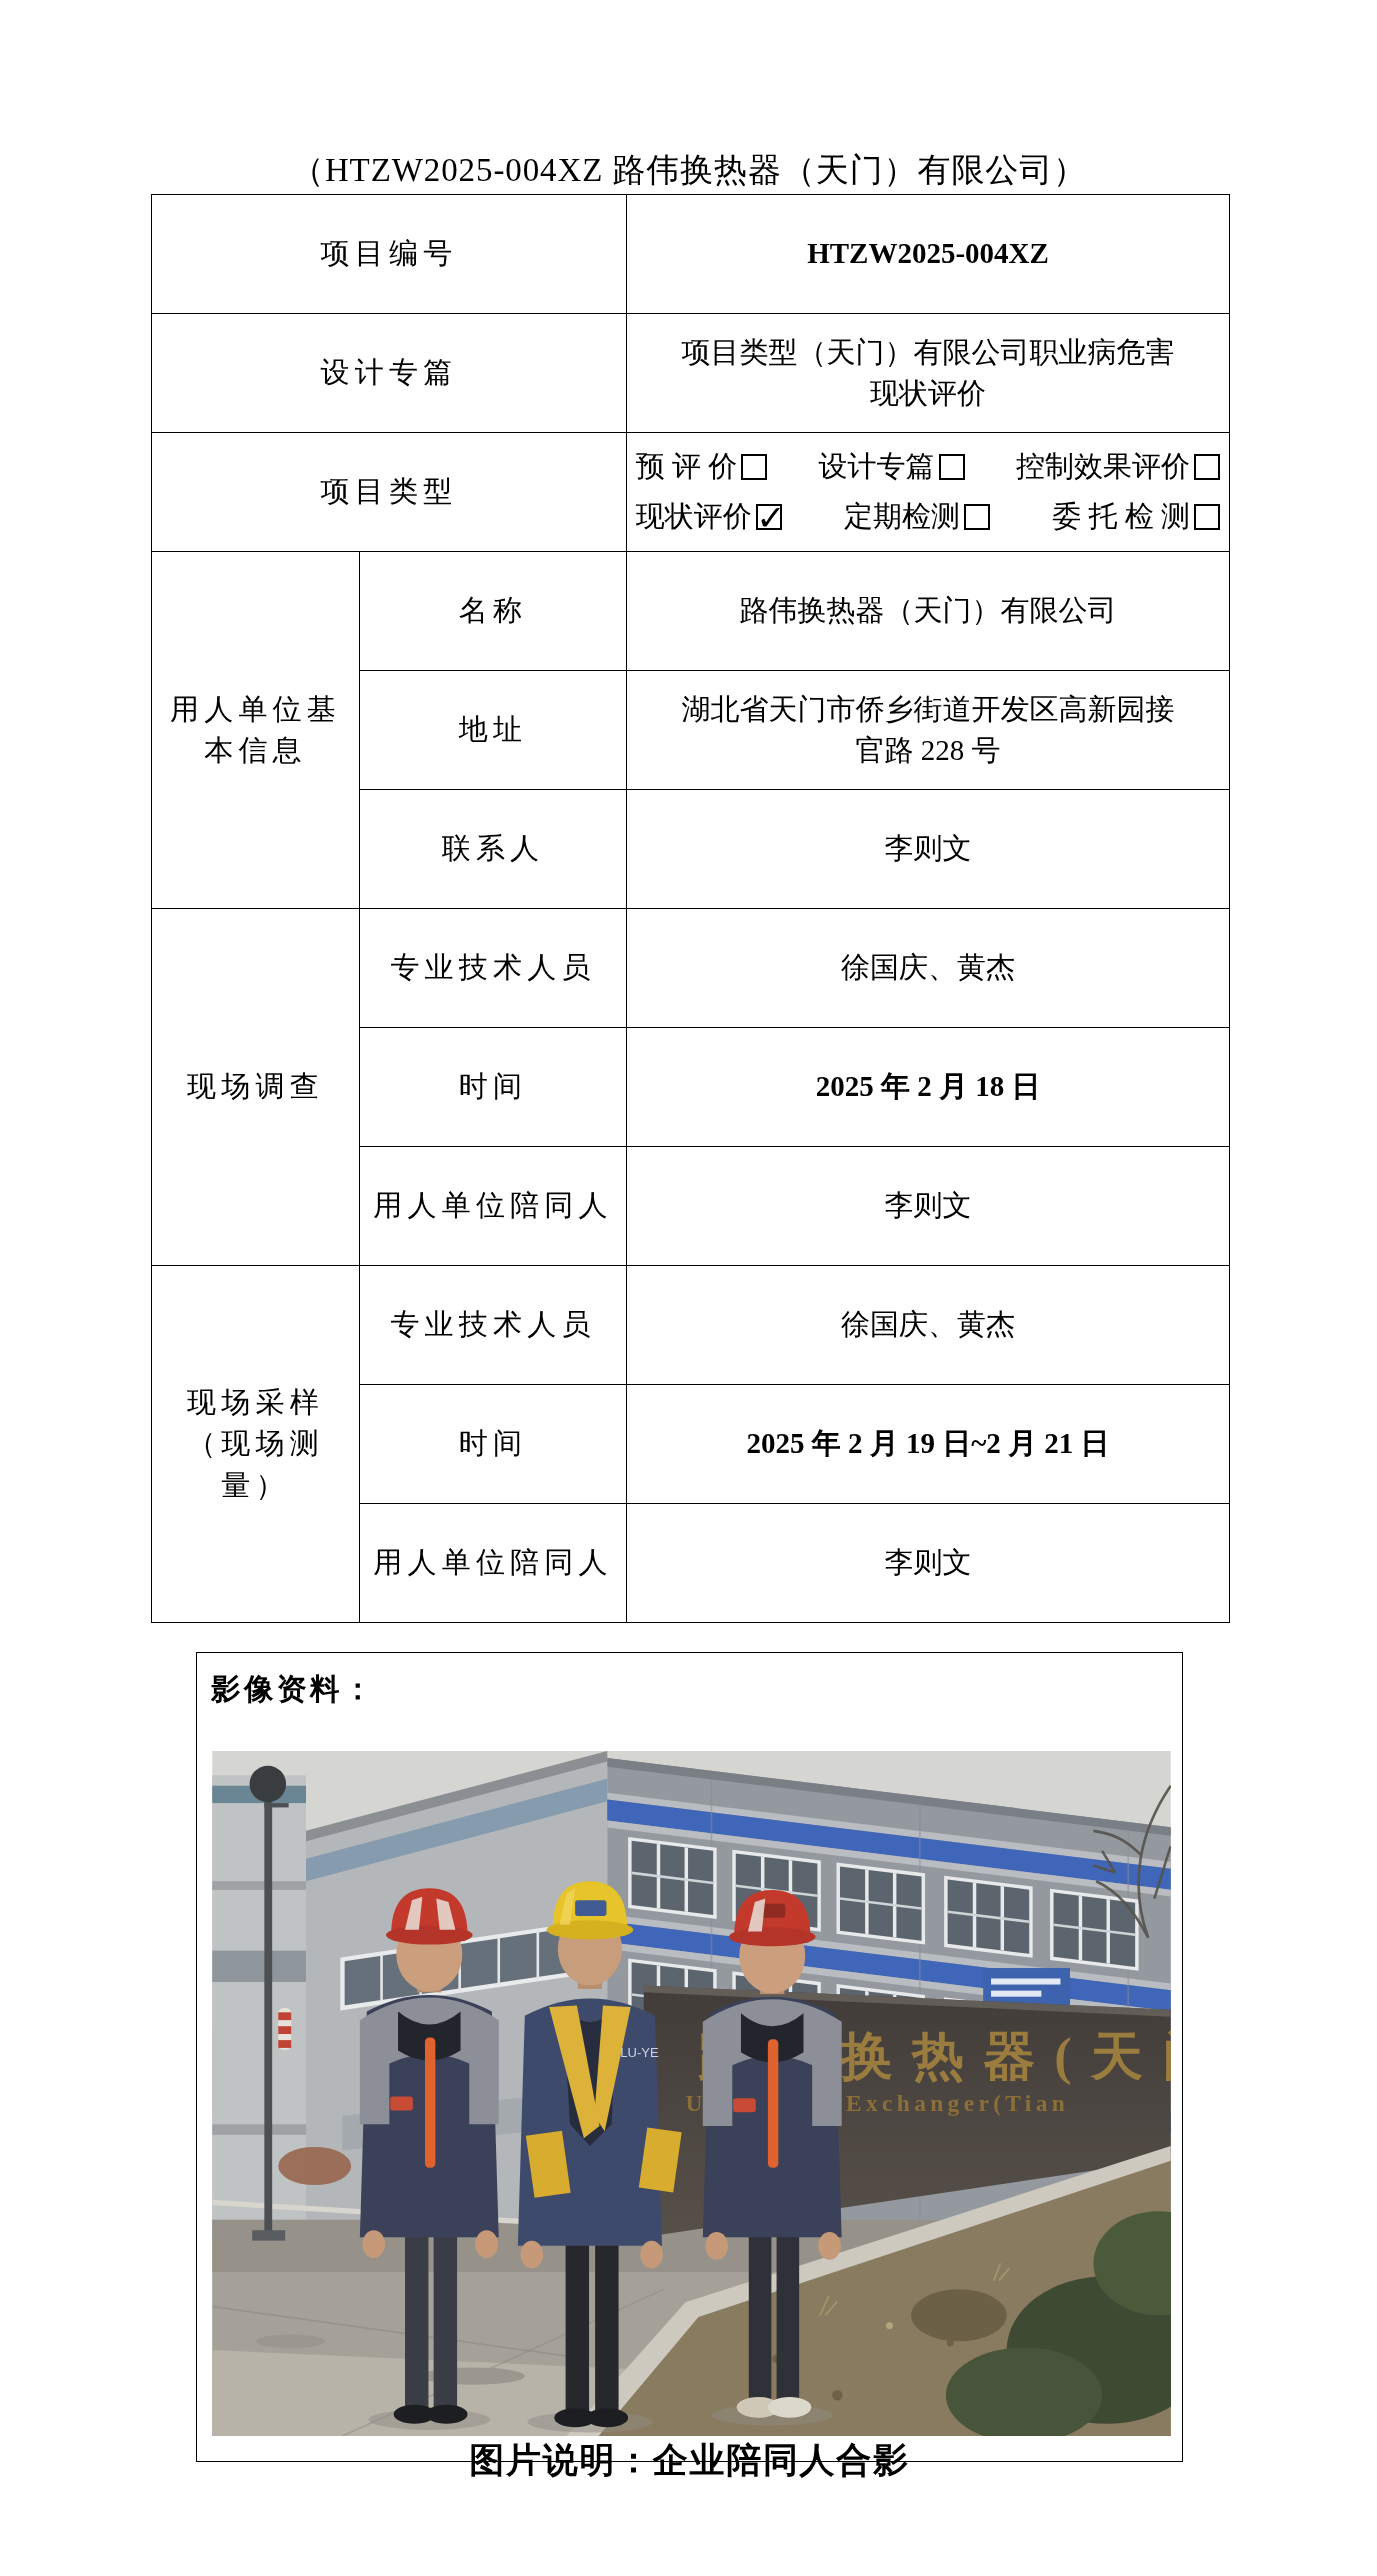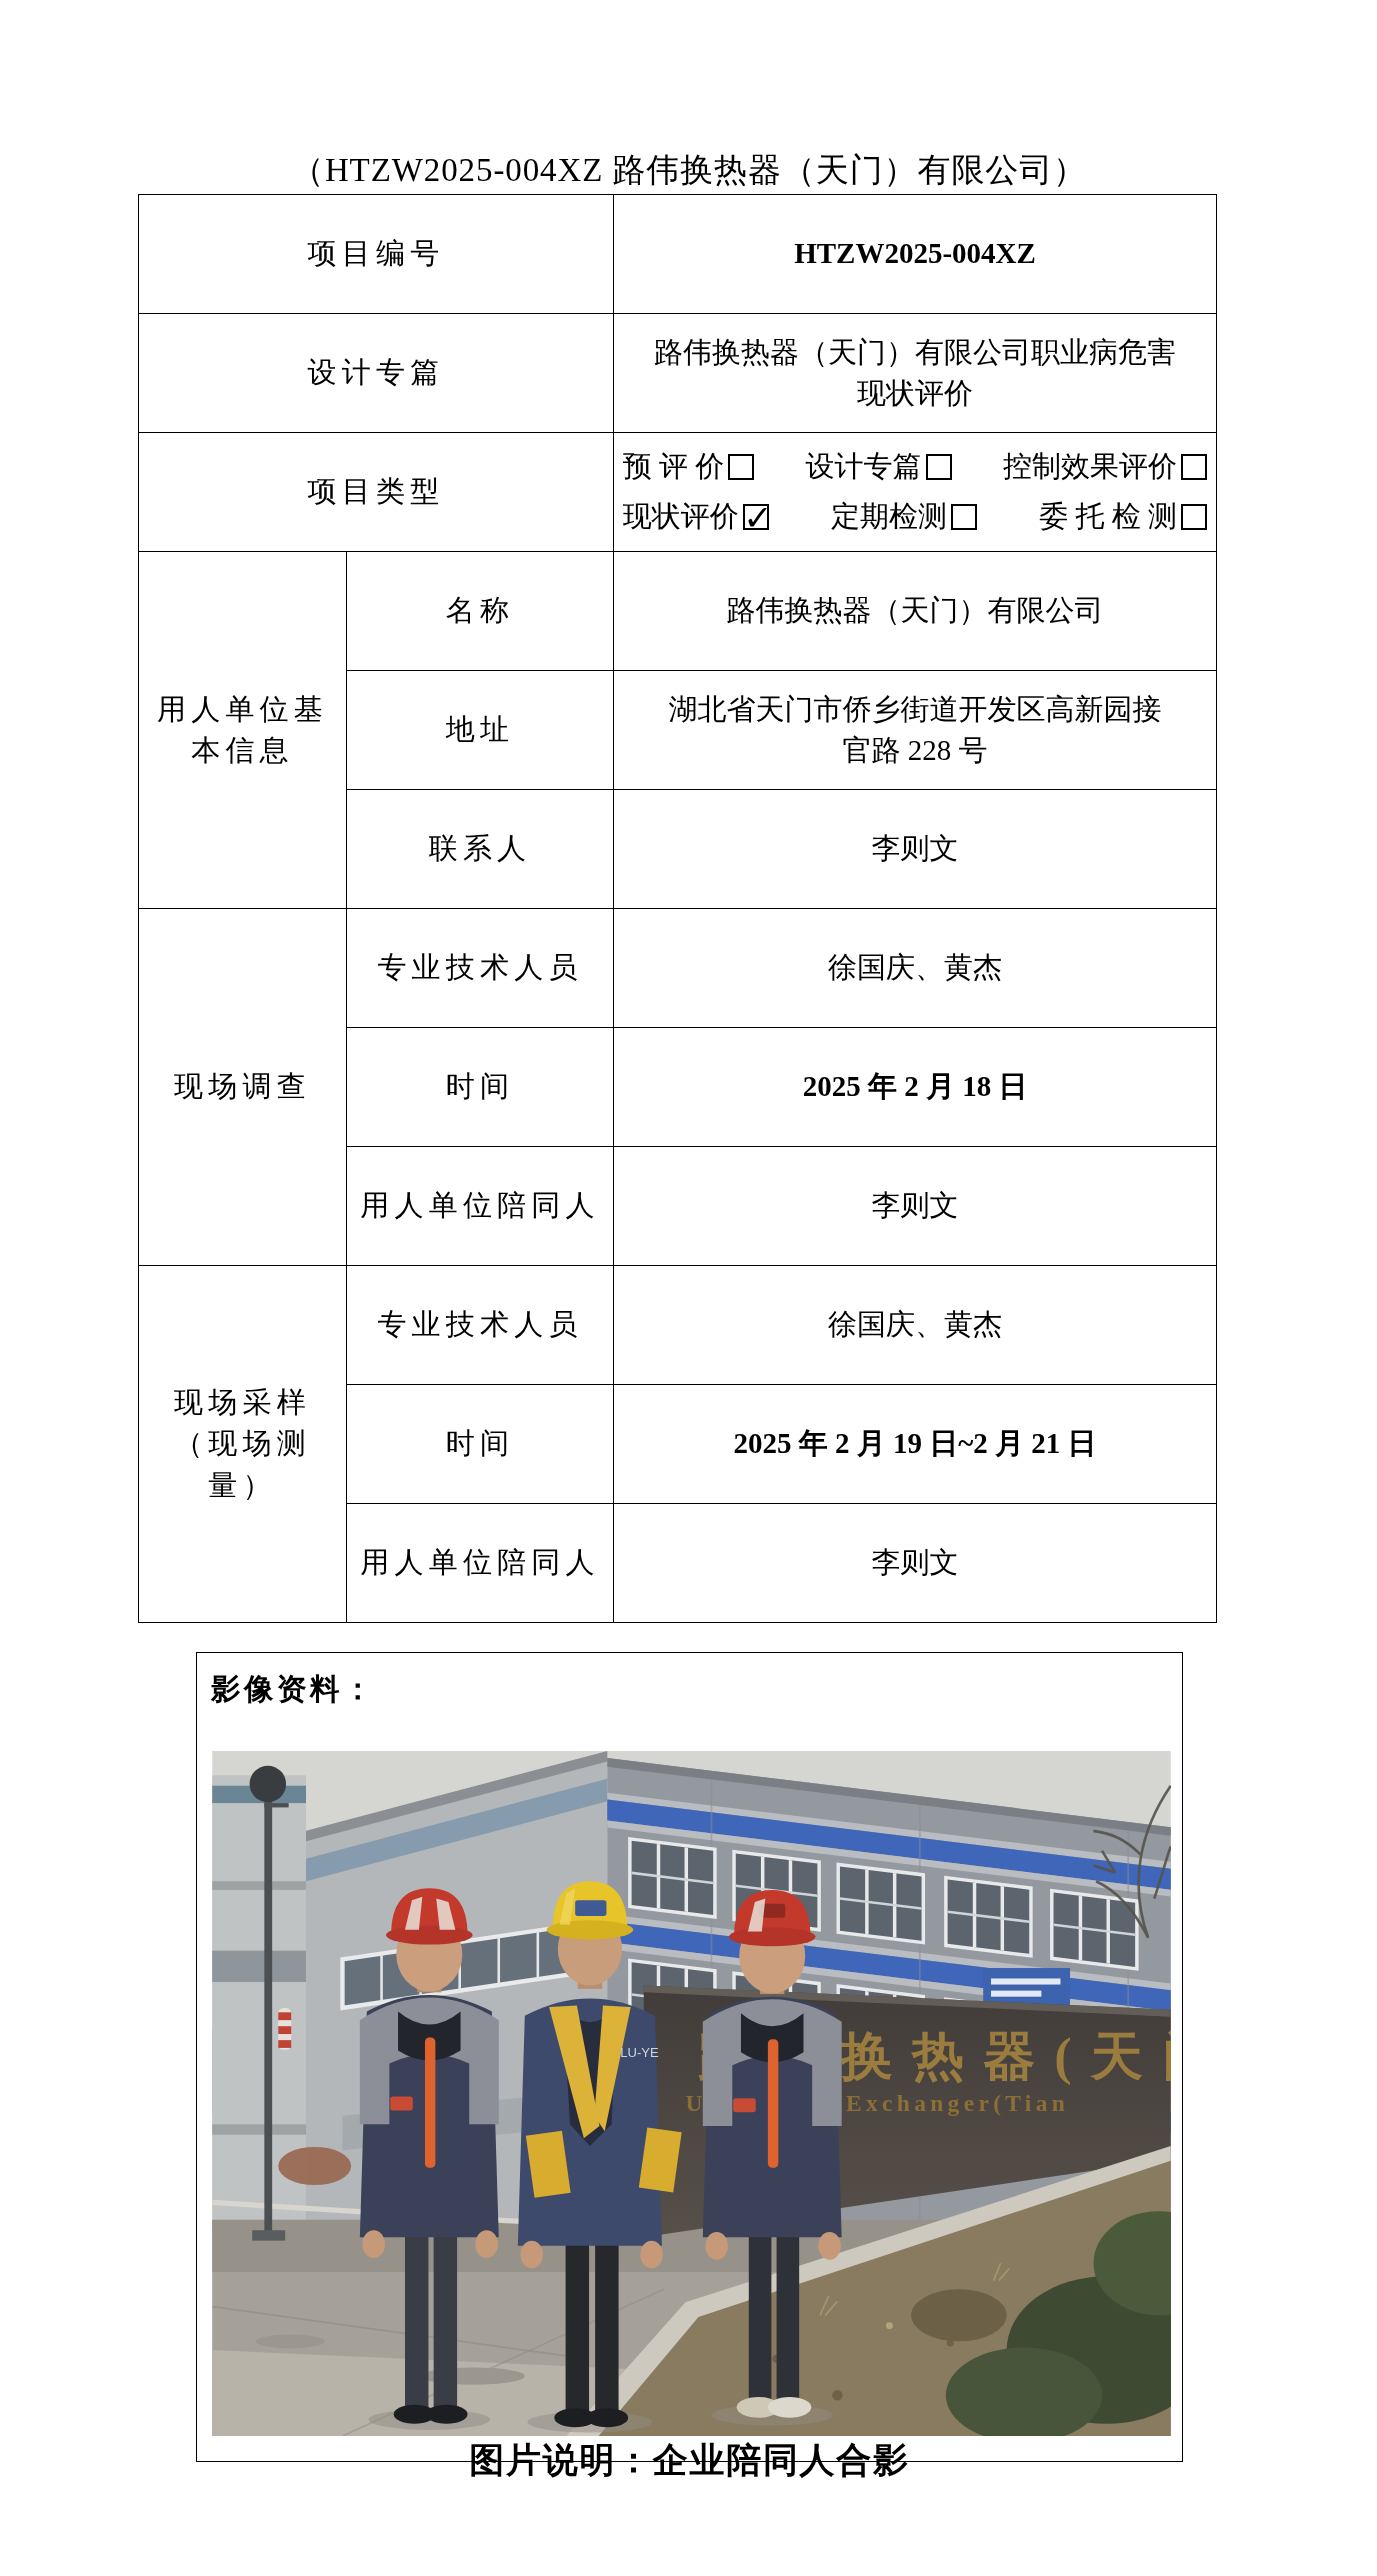--- a/index.html
+++ b/index.html
@@ -9,21 +9,21 @@
   }
   .title1 {
     position:absolute; top:92px; left:0; width:100%; text-align:center;
     font-size:33px; font-weight:700; letter-spacing:2.6px;
   }
   .title2 {
     position:absolute; top:148px; left:0; width:100%; text-align:center;
     font-size:33px; font-weight:400; letter-spacing:0.9px;
   }
   table.info {
-    position:absolute; left:138px; top:194px; width:1078px;
+    position:absolute; left:151px; top:194px; width:1078px;
     border-collapse:collapse; table-layout:fixed;
   }
   table.info tr { height:119px; }
   table.info td {
     border:1.7px solid #000; text-align:center; vertical-align:middle;
     font-size:29px; line-height:1.42; padding:3.5px 8.7px; overflow:hidden;
   }
   td.lbl, td.slbl, td.glbl { letter-spacing:5.2px; }
   .strong { font-weight:700; }
   .type-cell { padding:5.2px 14px; }
@@ -64,21 +64,21 @@
         <col style="width:603px">
       </colgroup>
     <tbody>
       <tr>
         <td colspan="2" class="lbl">项目编号</td>
         <td class="strong">HTZW2025-004XZ</td>
       </tr>
       <tr>
         <td colspan="2" class="lbl">设计专篇</td>
         <td>
-          <div>路伟换热器（天门）有限公司职业病危害</div>
+          <div>项目类型（天门）有限公司职业病危害</div>
           <div>现状评价</div>
         </td>
       </tr>
       <tr>
         <td colspan="2" class="lbl">项目类型</td>
         <td class="type-cell">
           <div class="type-line">
             <span class="type-item">
                 <span>预 评 价</span>
                 <span class="cb"></span>

